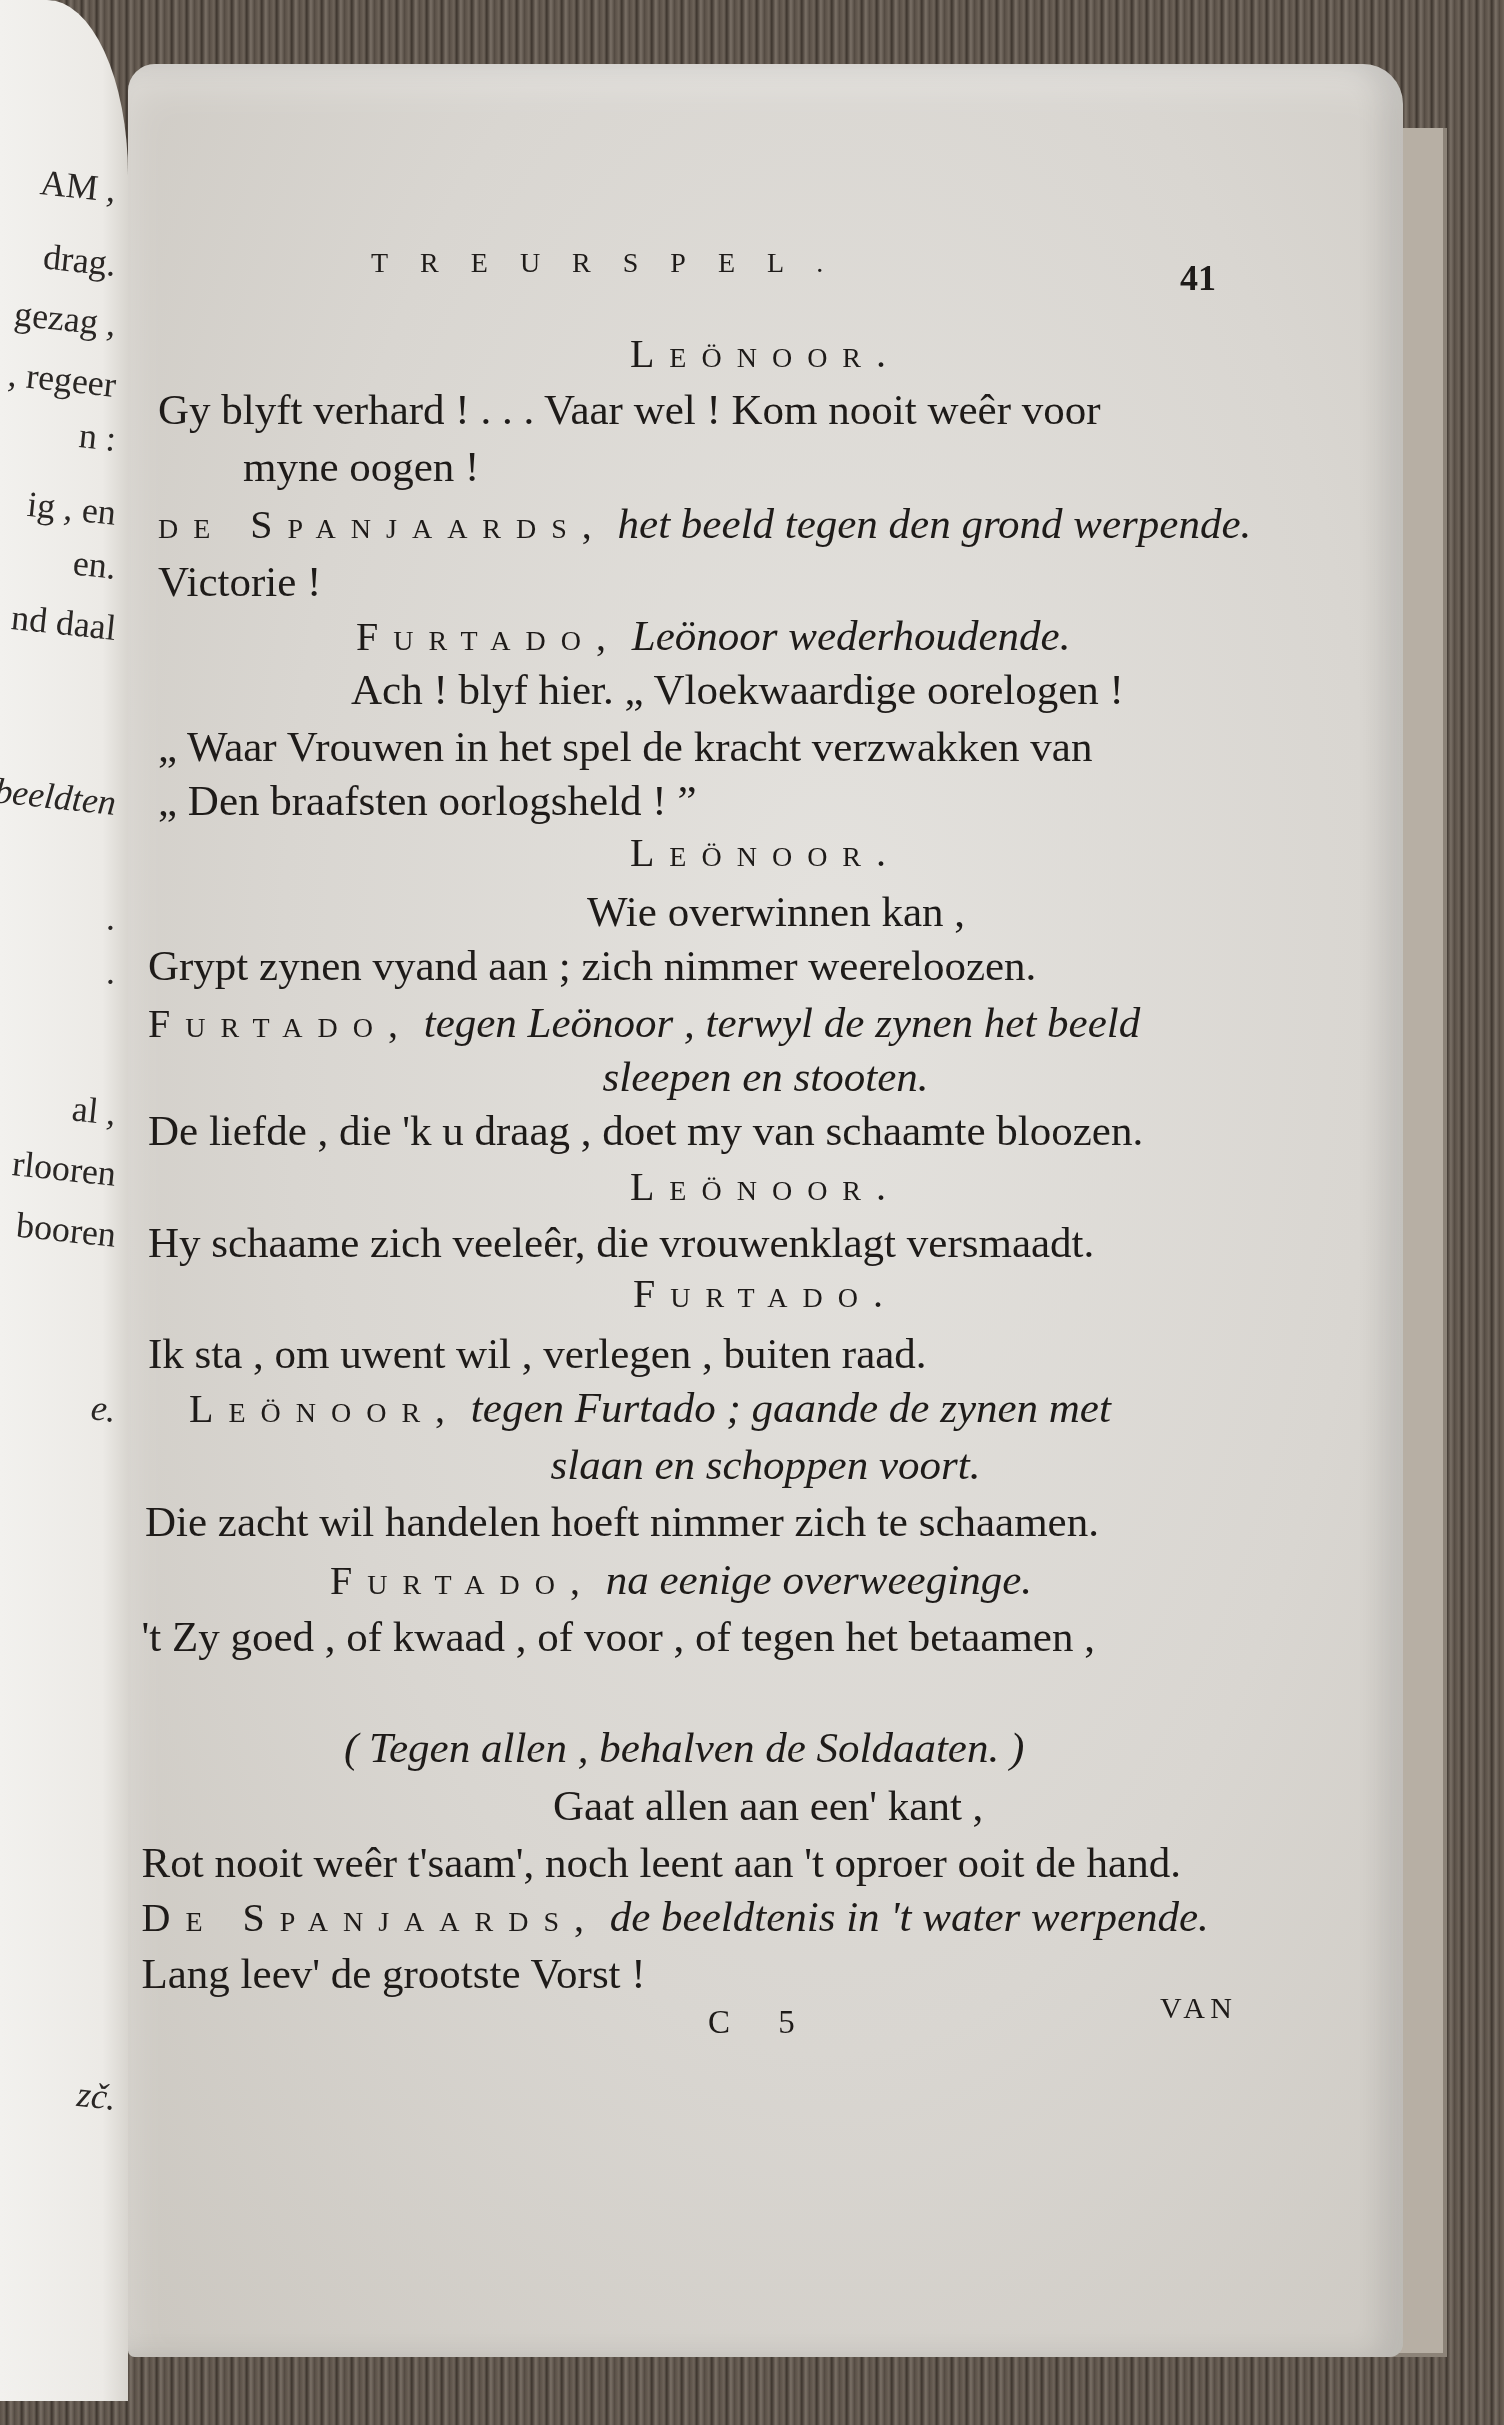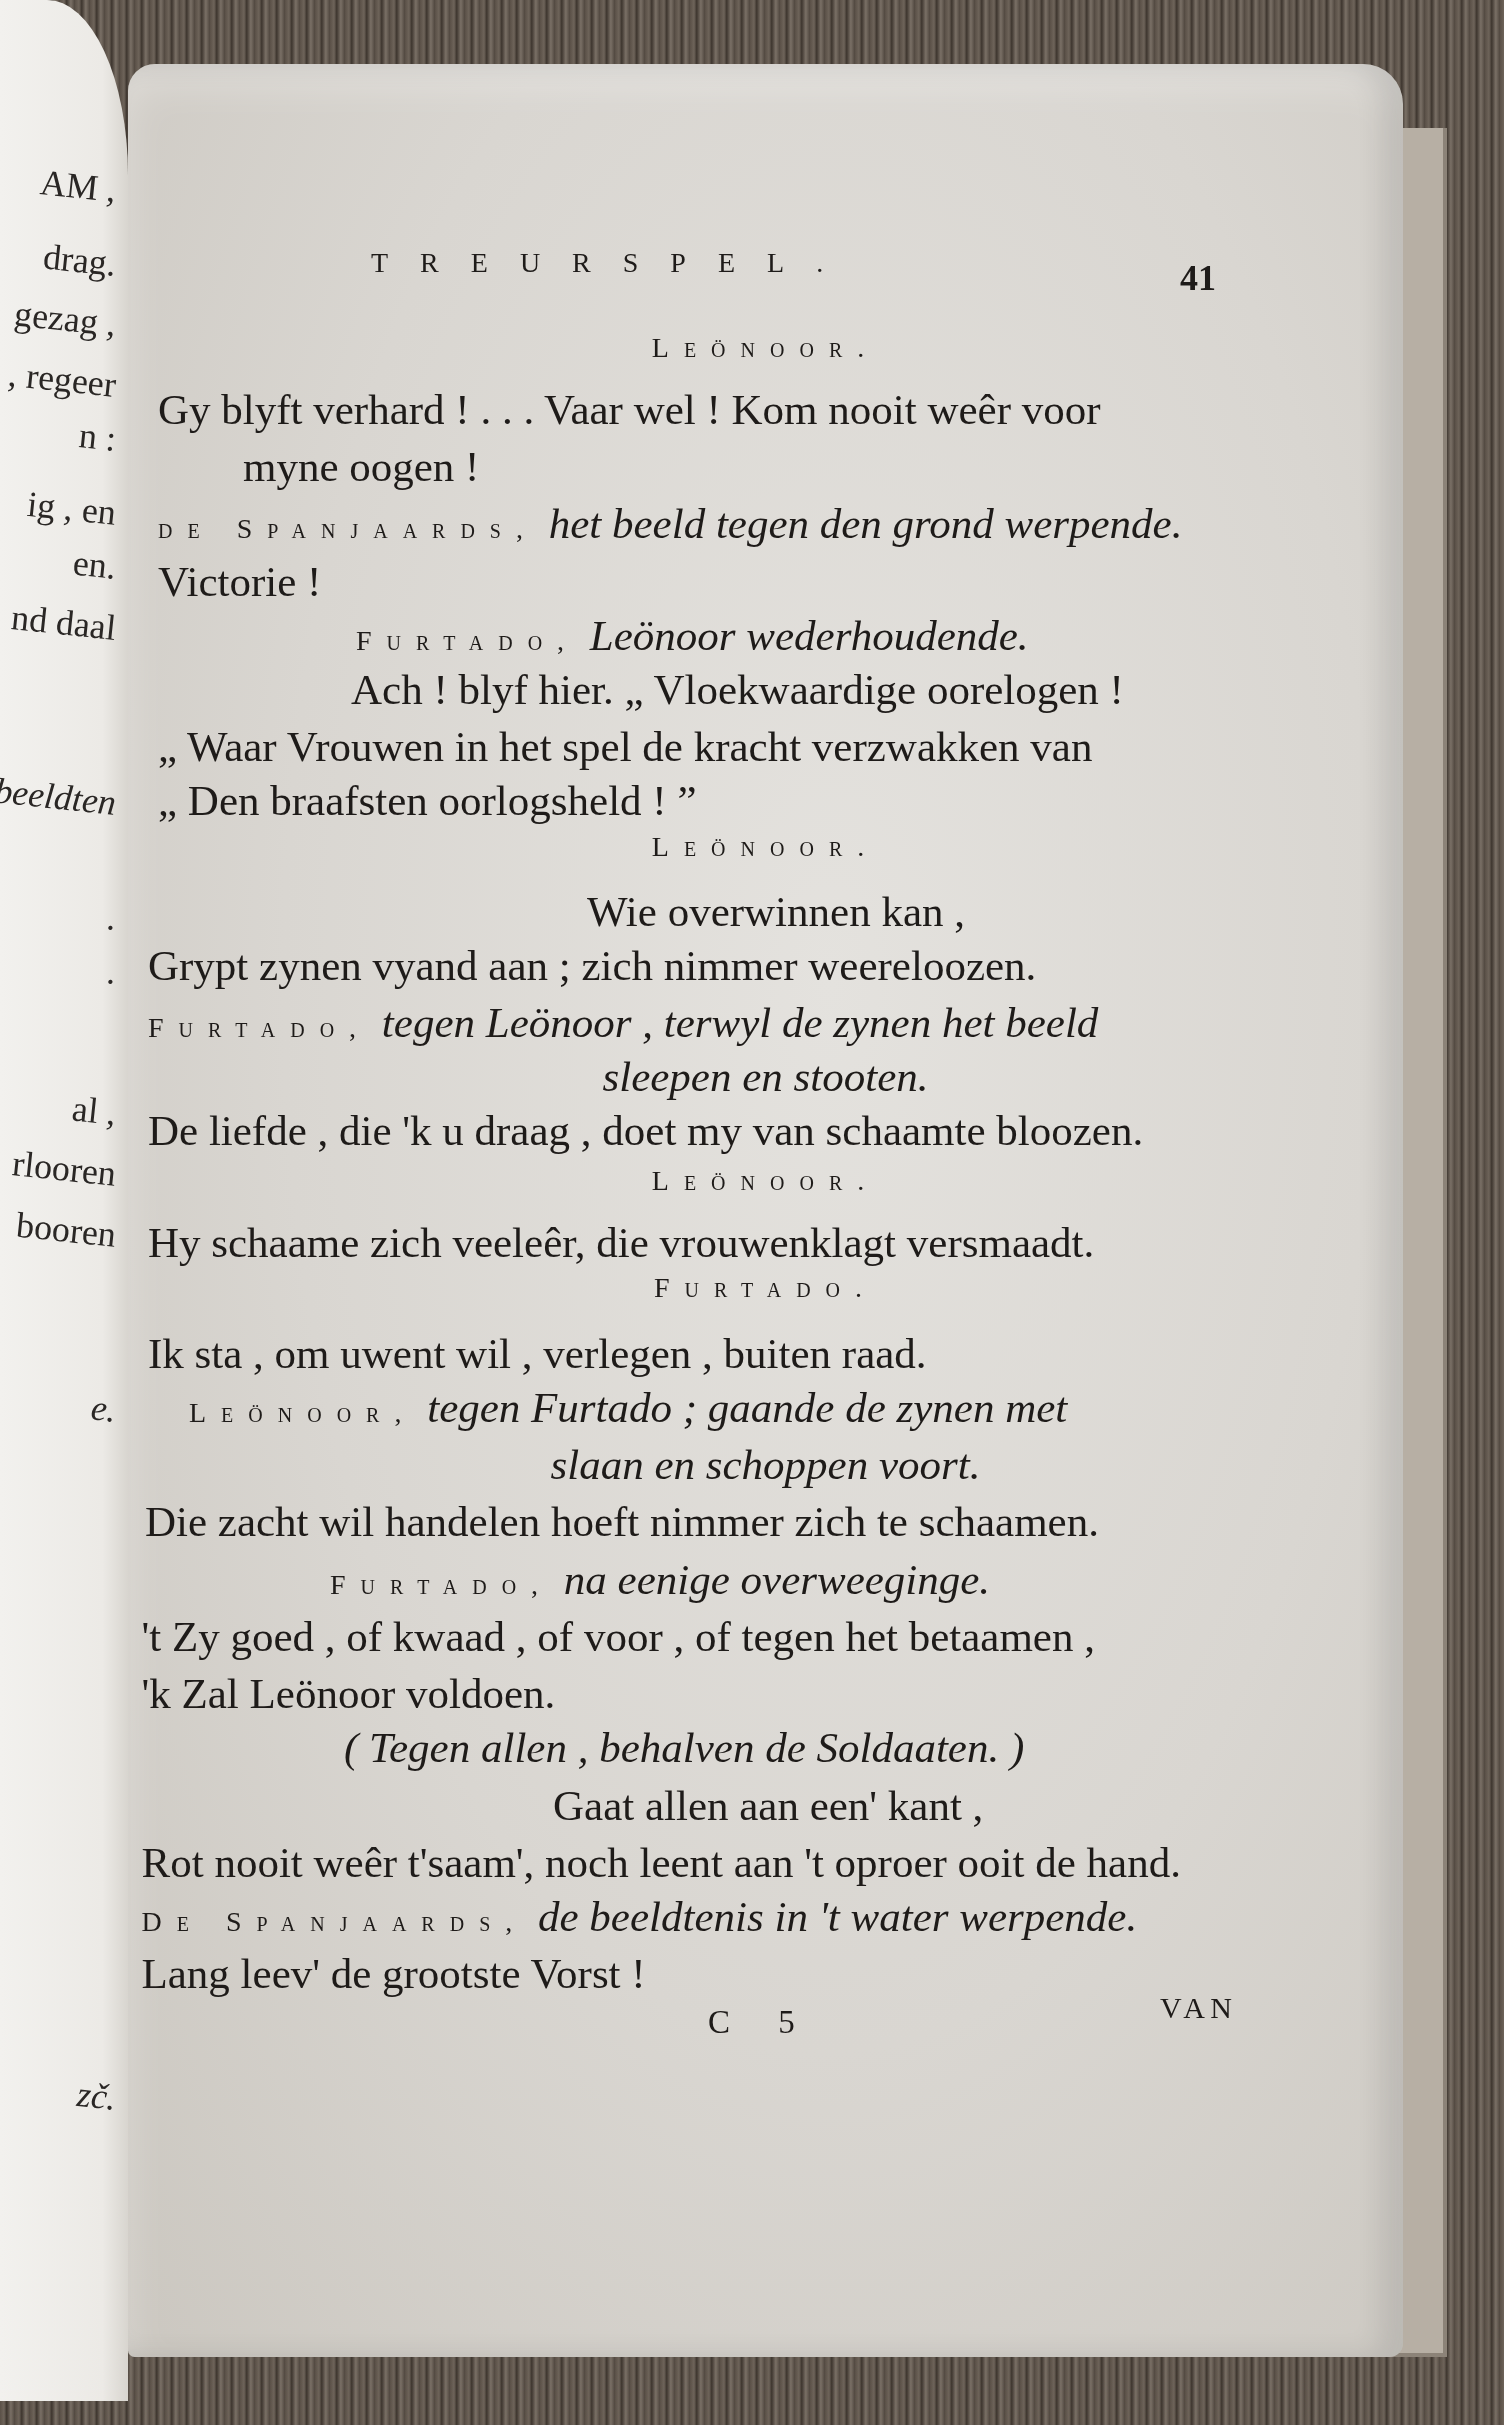--- a/index.html
+++ b/index.html
@@ -25,21 +25,21 @@
   }
   .page {
     position: absolute; left: 128px; top: 64px; width: 1275px; height: 2293px;
     background: radial-gradient(ellipse at 55% 40%, #e4e2de 0%, #d9d6d1 55%, #cbc7c0 100%);
     border-radius: 27px 40px 13.5px 6.7px;
     box-shadow: inset -20px 0 27px rgba(0,0,0,0.12), inset 0 20px 40px rgba(255,255,255,0.3);
     color: #1e1b19;
   }
   .line { position: absolute; white-space: nowrap; font-size: 43px; line-height: 1; }
   .center { left: 0; right: 0; text-align: center; }
-  .sc { font-variant: small-caps; letter-spacing: 15px; font-size: 28px; }
+  .sc { font-variant: small-caps; letter-spacing: 15px; font-size: 40px; }
   .it { font-style: italic; }
   .header-title { letter-spacing: 32px; font-size: 28px; }
   .page-num { font-size: 36px; font-weight: bold; }
   .sig { font-size: 33px; letter-spacing: 20px; }
   .catch { font-size: 30px; letter-spacing: 5.4px; font-variant: small-caps; }
 </style>
 </head>
 <body>
 
 <div class="left-page">
@@ -99,21 +99,20 @@
     <span class="sc">Leönoor,</span>
     <span class="it">tegen Furtado ; gaande de zynen met</span>
   </div>
   <div class="line it center" style="top:1379px">slaan en schoppen voort.</div>
   <div class="line" style="left:17px; top:1436px">Die zacht wil handelen hoeft nimmer zich te schaamen.</div>
   <div class="line" style="left:202px; top:1494px">
     <span class="sc">Furtado,</span>
     <span class="it">na eenige overweeginge.</span>
   </div>
   <div class="line" style="left:13.5px; top:1551px">'t Zy goed , of kwaad , of voor , of tegen het betaamen ,</div>
-  <div class="line" style="left:13.5px; top:1608px">'k Zal Leönoor voldoen.</div>
   <div class="line it" style="left:216px; top:1662px">( Tegen allen , behalven de Soldaaten. )</div>
   <div class="line" style="left:425px; top:1720px">Gaat allen aan een' kant ,</div>
   <div class="line" style="left:13.5px; top:1777px">Rot nooit weêr t'saam', noch leent aan 't oproer ooit de hand.</div>
   <div class="line" style="left:13.5px; top:1831px">
     <span class="sc">De Spanjaards,</span>
     <span class="it">de beeldtenis in 't water werpende.</span>
   </div>
   <div class="line" style="left:13.5px; top:1888px">Lang leev' de grootste Vorst !</div>
   <div class="line sig" style="left:580px; top:1942px">C 5</div>
   <div class="line catch" style="left:1032px; top:1929px">VAN</div>

